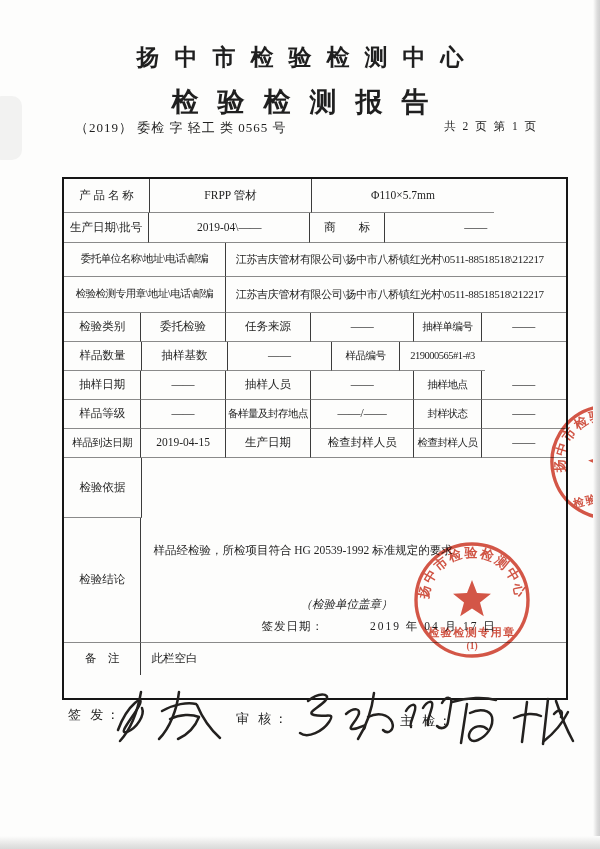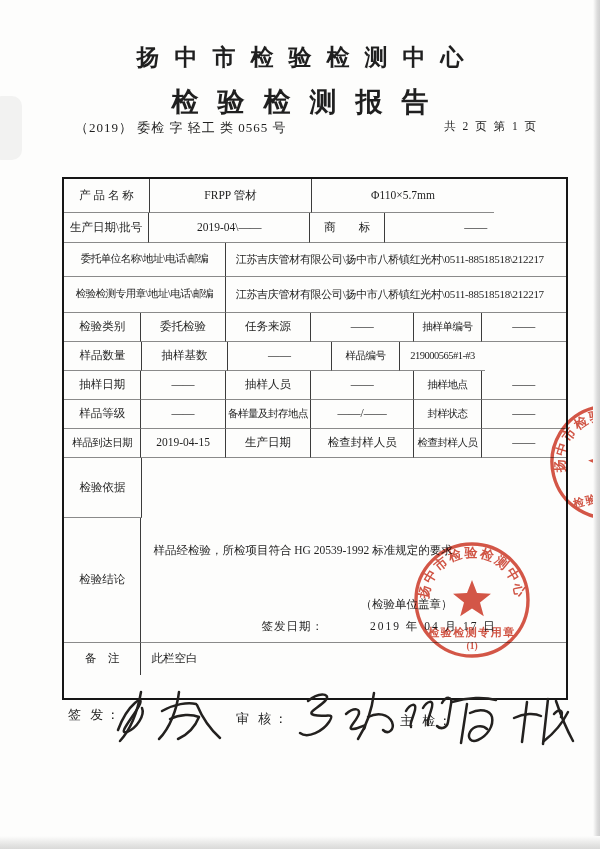--- a/index.html
+++ b/index.html
@@ -25,21 +25,21 @@
   .td{box-sizing:border-box;border-right:1px solid #3c3c3c;border-bottom:1px solid #8a8a8a;
     display:flex;align-items:center;justify-content:center;font-size:11.5px;
     text-align:center;overflow:hidden;line-height:1.15;}
   .td.last{border-right:none;}
   .tr.lastrow .td{border-bottom:none;}
   .td.left{justify-content:flex-start;text-align:right;padding-left:10px;padding-right:0;}
   .td.small{font-size:11px;letter-spacing:-0.3px;}
   .td.tight{font-size:10.5px;letter-spacing:-0.5px;}
   .conc-cell{position:relative;justify-content:flex-start;align-items:flex-start;padding:0;}
   .conc-text{position:absolute;left:12px;top:26px;font-size:11.5px;}
-  .seal-hint{position:absolute;left:180px;top:80px;width:170px;text-align:center;font-size:11.5px;}
+  .seal-hint{position:absolute;left:159px;top:80px;width:170px;text-align:left;font-size:11.5px;font-style:italic;}
   .issue-line{position:absolute;left:120px;top:102px;font-size:11.5px;letter-spacing:1px;}
   .issue-line .d{margin-left:46px;letter-spacing:2px;}
   
   .sig-label{position:absolute;font-size:13px;letter-spacing:3px;}
   .sig{position:absolute;}
   .sig path{fill:none;stroke:#23211f;stroke-width:2.5;stroke-linecap:round;stroke-linejoin:round;}
   
   .seal{position:absolute;mix-blend-mode:multiply;opacity:0.88;}
   .seal text{font-family:"Liberation Serif","DejaVu Serif",serif;}
 </style>

